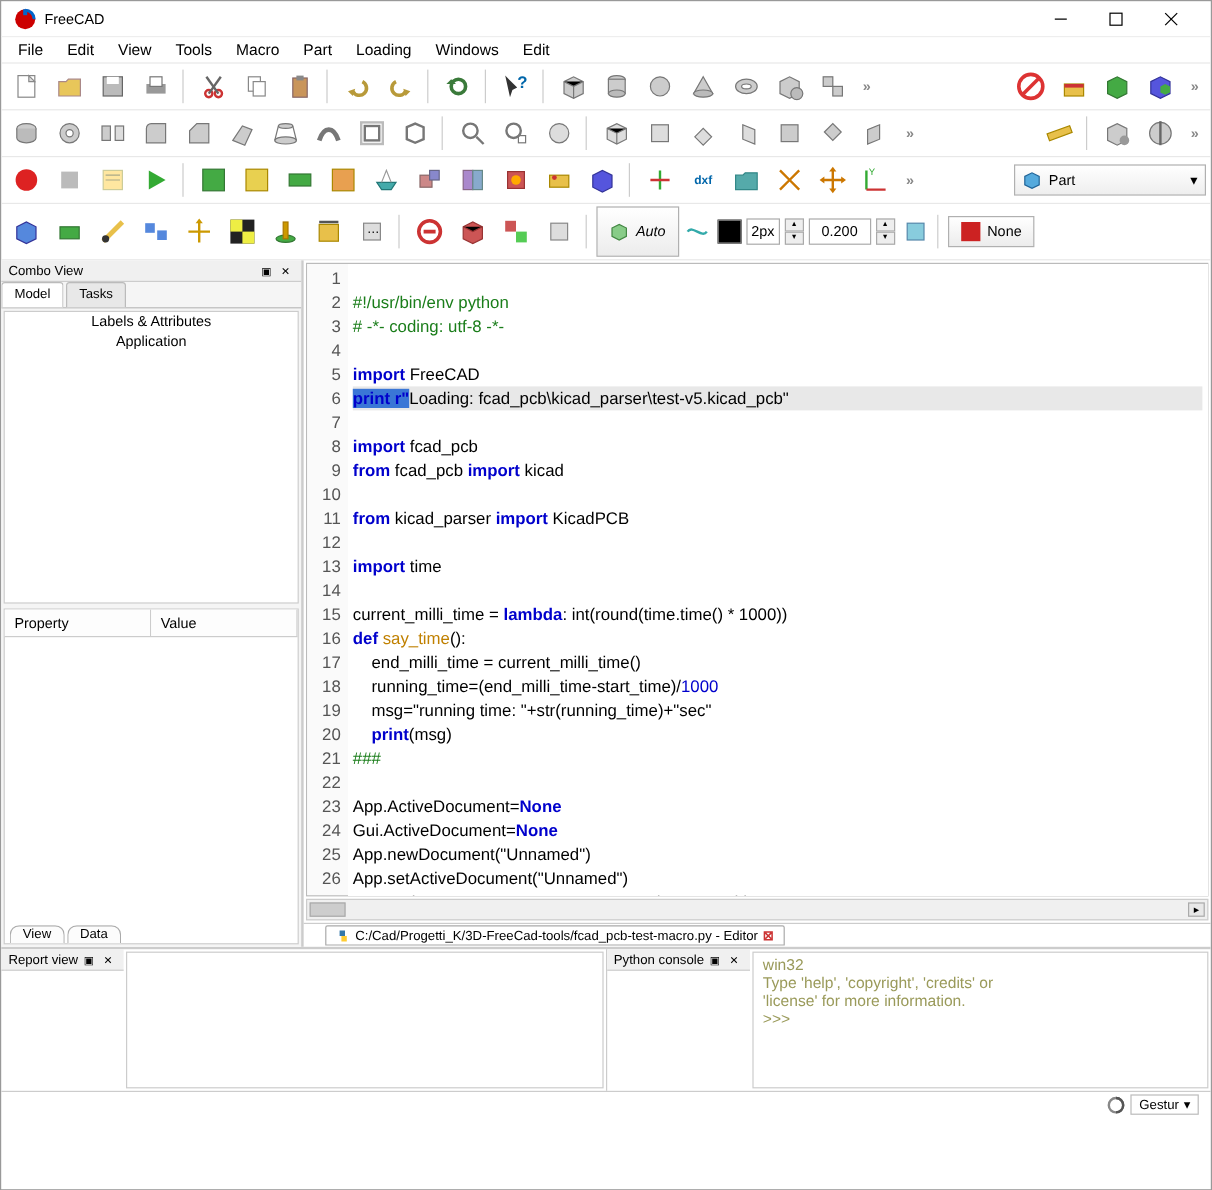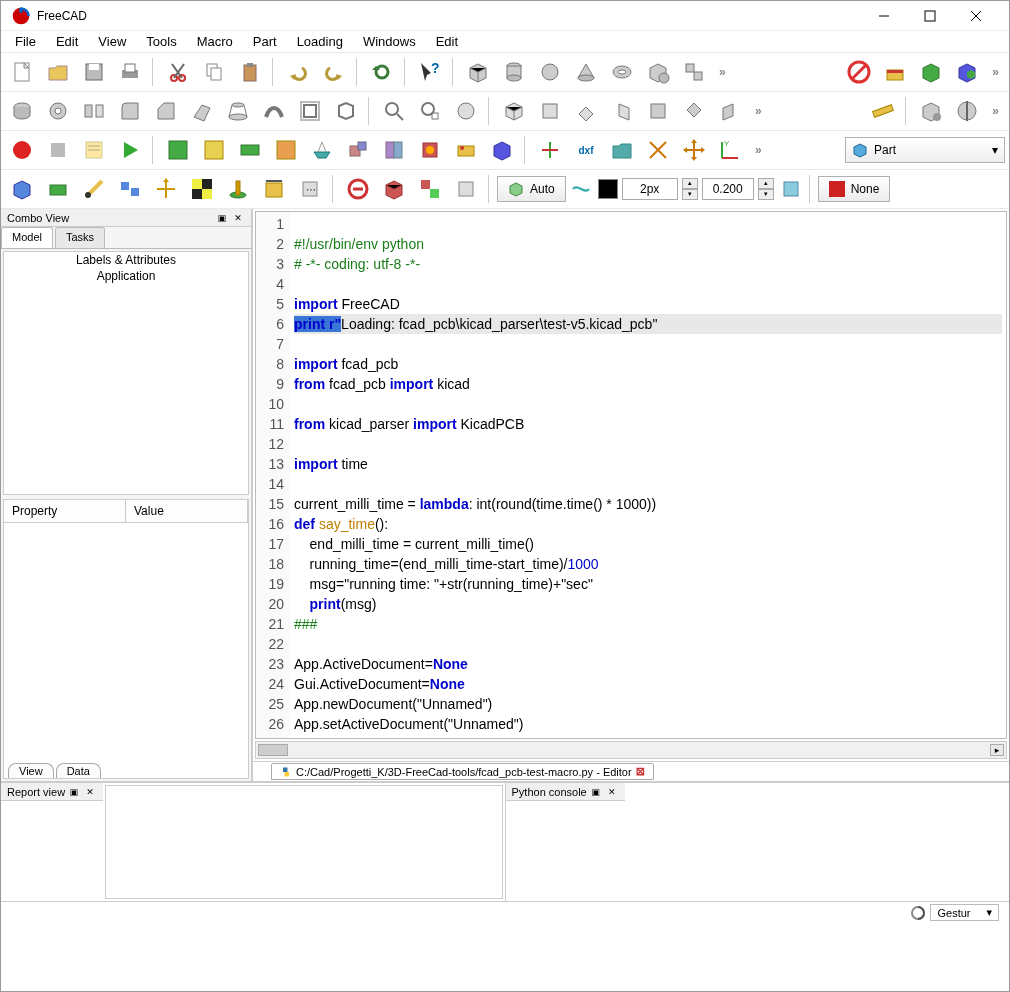--- a/index.html
+++ b/index.html
@@ -72,27 +72,27 @@
 .editor-close { color:#c33; font-weight:bold; }
 
 
 .bottom-area { display:flex; height:120px; border-top:2px solid #ccc; }
 .bpanel { flex:1; display:flex; flex-direction:row; border-right:1px solid #ccc;}
 .bpanel:last-child{border-right:none;}
 .bpanel .body { flex:1; background:#fff; border:1px solid #ccc; margin:2px; font-family:"Consolas",monospace; font-size:13px; color:#9a9a5a; padding:2px 8px; overflow:auto;}
 .bpanel .body .line{ white-space:pre; }
 
 .statusbar { height:22px; border-top:1px solid #ccc; display:flex; align-items:center; justify-content:flex-end; padding:0 10px; gap:4px; }
-.statusbar .combo { border:1px solid #bbb; padding:1px 6px; font-size:11px; display:flex; align-items:center; gap:16px;}
-
-
-.auto-btn { height:26px; padding:0 10px; border:1px solid #b0b0b0; background:linear-gradient(#fff,#ececec); display:flex;align-items:center;gap:6px; font-size:12px;}
+.statusbar .combo { border:1px solid #bbb; padding:1px 6px; font-size:11px; display:flex; align-items:center; gap:4px;}
+
+
+.auto-btn { height:42px; padding:0 10px; border:1px solid #b0b0b0; background:linear-gradient(#fff,#ececec); display:flex;align-items:center;gap:6px; font-size:12px;font-style:italic;}
 .flatdraw { display:flex; align-items:center; gap:4px; }
 .swatch { width:20px;height:20px; background:#000; border:1px solid #888;}
-.numfield { width:56px; height:22px; border:1px solid #aaa; font-size:12px; text-align:center; }
+.numfield { width:28px; height:22px; border:1px solid #aaa; font-size:12px; text-align:center; }
 .spinner { width:16px; display:flex; flex-direction:column; }
 .spinner div{height:11px;border:1px solid #aaa;font-size:7px;line-height:7px;text-align:center;background:#eee;}
 .none-btn { height:26px; padding:0 10px; border:1px solid #b0b0b0; background:linear-gradient(#fff,#ececec); display:flex;align-items:center;gap:6px; font-size:12px;}
 .red-box{width:16px;height:16px;background:#c22;}
 </style>
 </head>
 <body>
 
 <div class="titlebar">
   <svg class="logo" viewBox="0 0 24 24">
@@ -896,20 +896,26 @@
     </div>
     <div class="body"></div>
   </div>
   <div class="bpanel">
     <div class="panel-header">
       <span>Python console</span>
       <div class="spacer"></div>
       <div class="pbtn">▣</div>
       <div class="pbtn">✕</div>
     </div>
+    <div class="body">
+      <div class="line">win32</div>
+      <div class="line">Type 'help', 'copyright', 'credits' or</div>
+      <div class="line">'license' for more information.</div>
+      <div class="line">&gt;&gt;&gt; </div>
+    </div>
   </div>
 </div>
 
 <div class="statusbar">
   <svg width="16" height="16">
       <circle cx="8" cy="8" r="6" fill="none" stroke="#888" stroke-width="2"></circle>
       <path d="M8 2a6 6 0 010 12" stroke="#555" stroke-width="2" fill="none"></path>
     </svg>
   <div class="combo">
     <span>Gestur</span>

